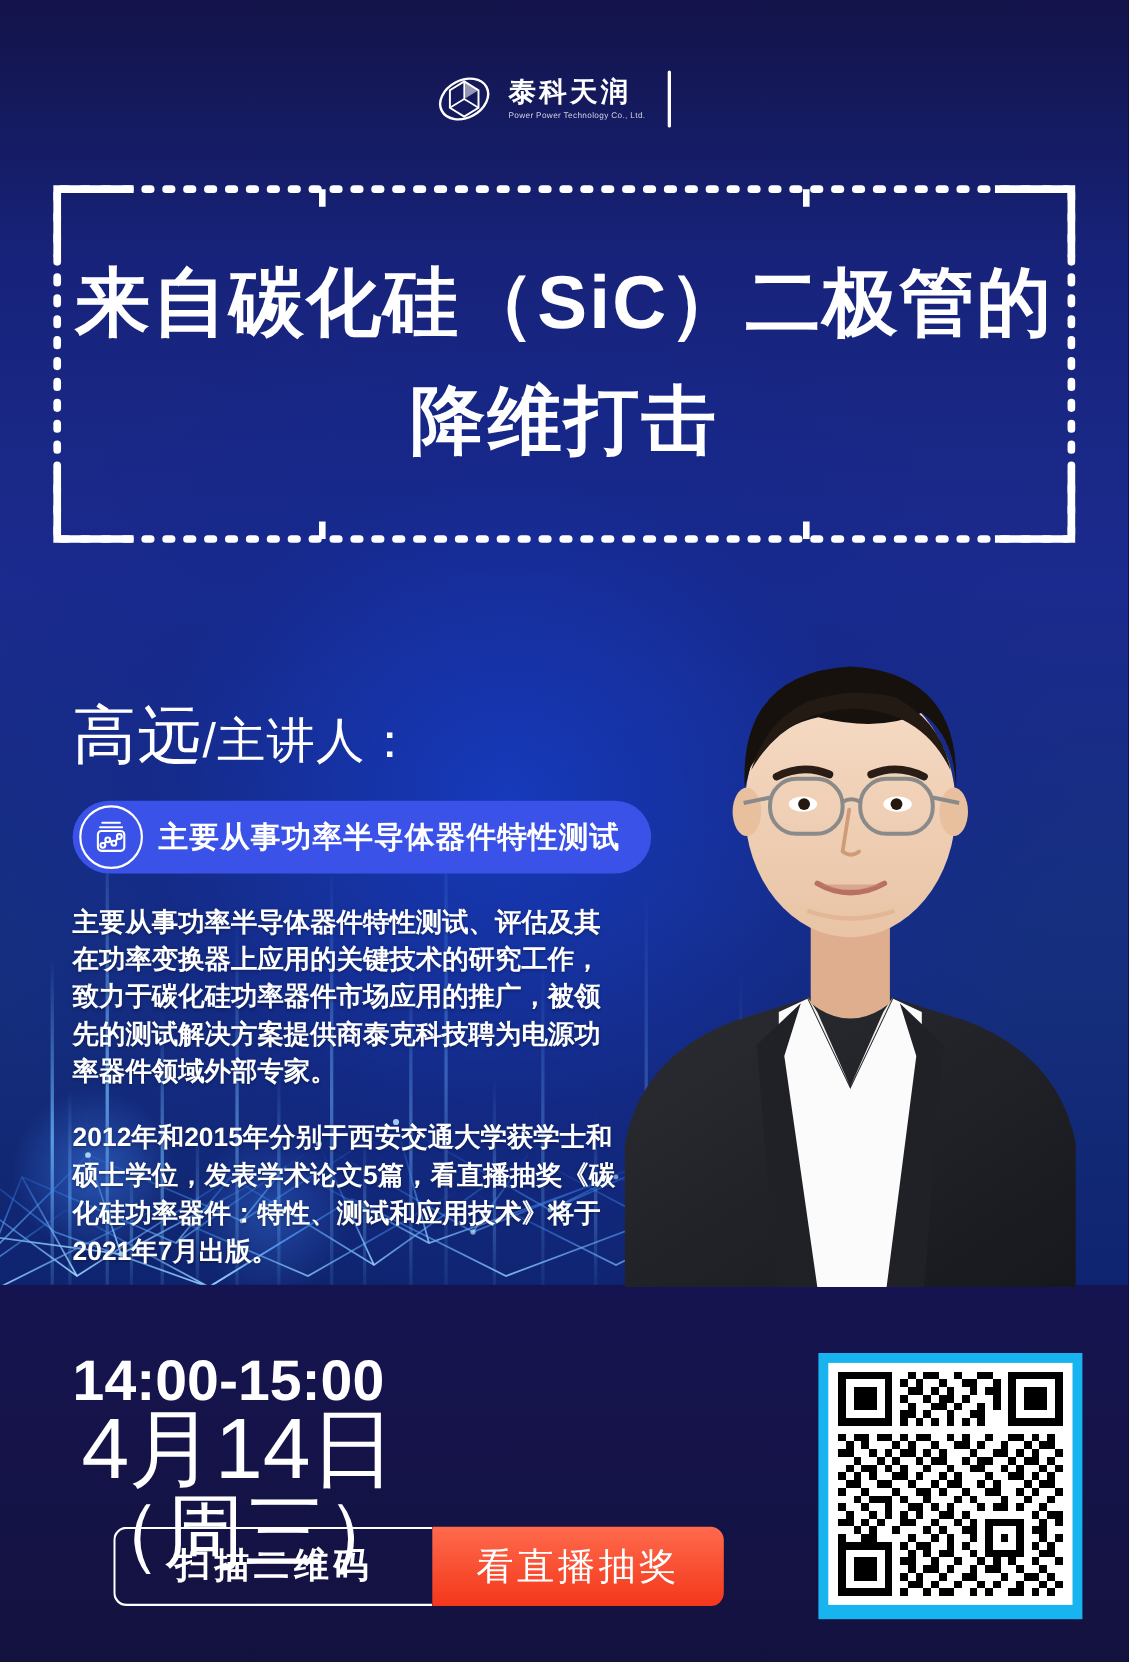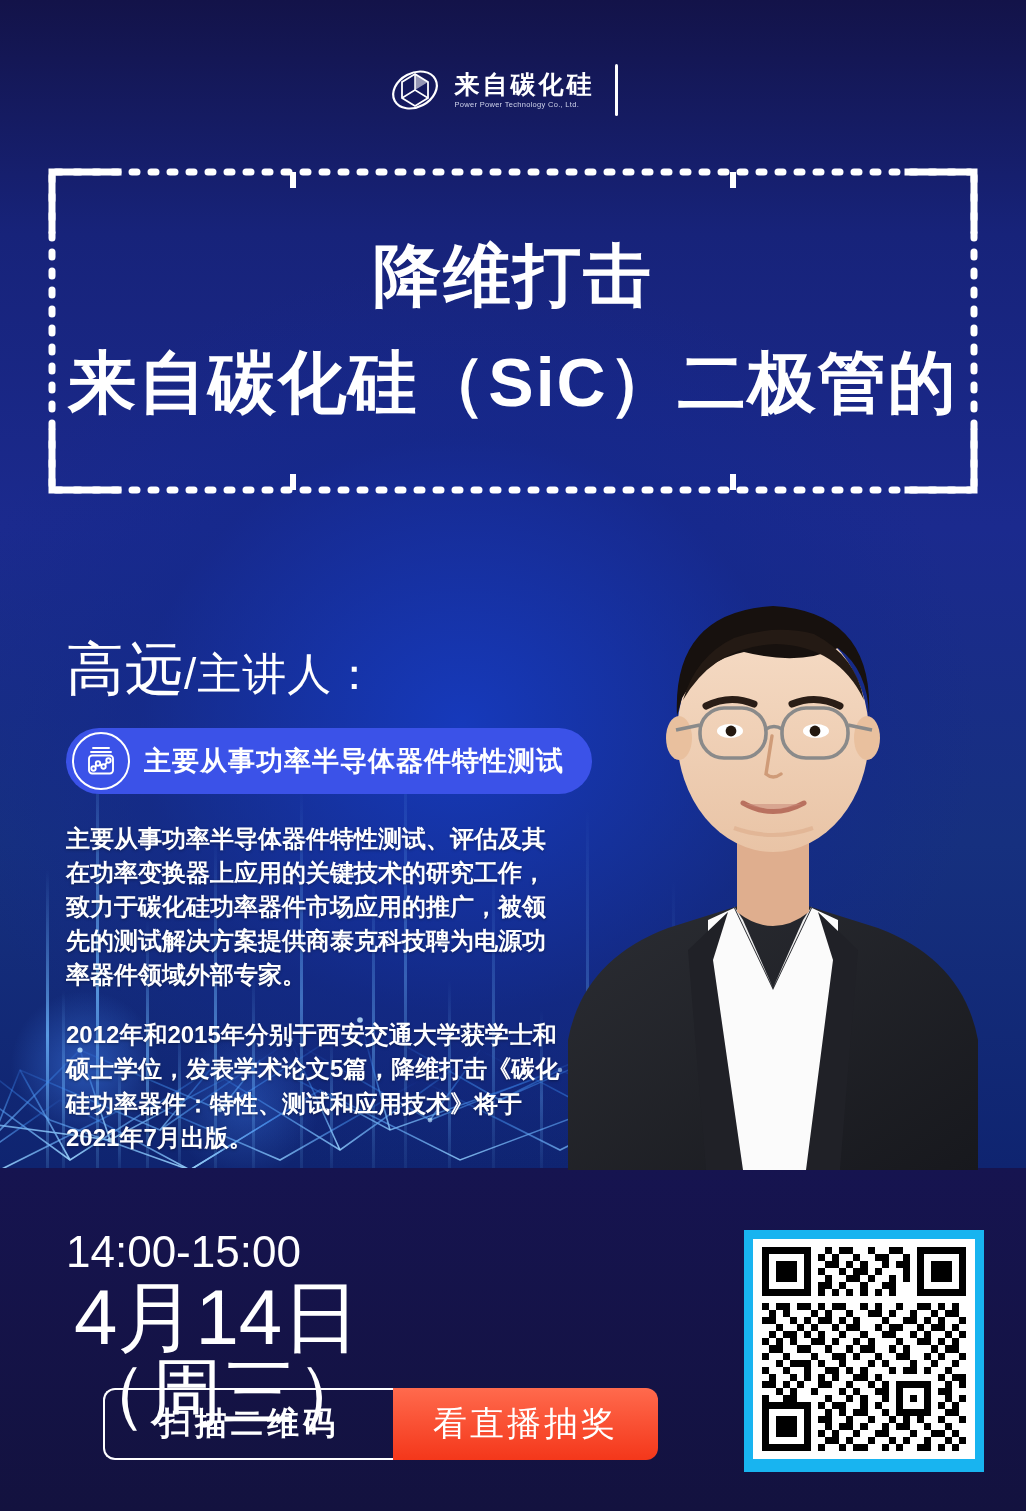--- a/index.html
+++ b/index.html
@@ -76,21 +76,21 @@
   .badge-icon{width:58px;height:58px;border-radius:50%;border:2.5px solid #fff;
     display:flex;align-items:center;justify-content:center;flex:0 0 auto;}
   .badge-text{font-size:27px;font-weight:bold;letter-spacing:1px;color:#fff;}
 
   .bio{margin-top:28px;width:498px;}
   .bio p{margin:0;font-size:24px;font-weight:bold;line-height:1.42;letter-spacing:0px;color:#fff;text-shadow:0 1px 3px rgba(0,0,0,.35);}
   .bio p + p{margin-top:26px;}
 
   
   .bottom{position:absolute;left:0;top:1168px;width:100%;height:343px;z-index:8;}
-  .time{position:absolute;left:66px;top:62px;font-size:44px;font-weight:normal;letter-spacing:0px;color:#fff;line-height:1;}
+  .time{position:absolute;left:66px;top:62px;font-size:52px;font-weight:bold;letter-spacing:0px;color:#fff;line-height:1;}
   .date-row{position:absolute;left:60px;top:110px;display:flex;align-items:baseline;white-space:nowrap;flex-direction:column;}
   .date-main{font-size:78px;font-weight:300;letter-spacing:0px;color:#fff;line-height:1;}
   .date-week{font-size:74px;font-weight:300;letter-spacing:0px;color:#fff;line-height:1;margin-left:14px;}
 
   .cta{position:absolute;left:60px;top:220px;display:flex;align-items:stretch;height:72px;padding-left:43px;}
   .cta-left{
     width:290px;border:2.5px solid #fff;border-right:none;
     border-radius:12px 0 0 12px;display:flex;align-items:center;justify-content:center;
     font-size:32px;font-weight:bold;letter-spacing:4px;color:#fff;background:transparent;
   }
@@ -179,21 +179,21 @@
     <div class="logo-wrap">
       <div class="logo-mark">
         <svg viewBox="0 0 52 52" width="52" height="52">
           <ellipse cx="26" cy="26" rx="23" ry="17" fill="none" stroke="#ffffff" stroke-width="2.2" transform="rotate(-28 26 26)"></ellipse>
           <path d="M26 10 L39 18 L39 34 L26 42 L13 34 L13 18 Z" fill="none" stroke="#ffffff" stroke-width="1.8"></path>
           <path d="M26 10 L26 26 L13 34 M26 26 L39 34" fill="none" stroke="#ffffff" stroke-width="1.5"></path>
           <path d="M26 10 L39 18 L26 26 Z" fill="#ffffff" opacity=".55"></path>
         </svg>
       </div>
       <div class="logo-text">
-        <div class="logo-cn">来自碳化硅</div>
+        <div class="logo-cn">泰科天润</div>
         <div class="logo-en">Power Power Technology Co., Ltd.</div>
       </div>
     </div>
     <div class="logo-divider"></div>
   </div>
 
   <div class="frame">
     <svg viewBox="0 0 930 326" preserveAspectRatio="none">
       <g stroke="#ffffff" fill="none">
 
@@ -207,22 +207,22 @@
         <path d="M4 264 L4 322 L70 322" stroke-width="7" stroke-linecap="square"></path>
         <path d="M860 322 L926 322 L926 264" stroke-width="7" stroke-linecap="square"></path>
 
         <path d="M245 4 L245 20" stroke-width="6"></path>
         <path d="M685 4 L685 20" stroke-width="6"></path>
         <path d="M245 322 L245 306" stroke-width="6"></path>
         <path d="M685 322 L685 306" stroke-width="6"></path>
       </g>
     </svg>
     <div class="title-block">
+      <div class="title-line">来自碳化硅（SiC）二极管的</div>
       <div class="title-line">降维打击</div>
-      <div class="title-line">来自碳化硅（SiC）二极管的</div>
     </div>
   </div>
 
   <div class="portrait">
     <svg viewBox="0 0 470 650" preserveAspectRatio="xMidYMax meet">
       <defs>
         <clipPath id="pclip">
             <rect x="0" y="0" width="470" height="650"></rect>
           </clipPath>
         <linearGradient id="suitg" x1="0" y1="0" x2="1" y2="1">
@@ -298,21 +298,21 @@
           <circle cx="17" cy="22.5" r="2.2" fill="#3b52e8"></circle>
           <circle cx="22.5" cy="25.5" r="2.2" fill="#3b52e8"></circle>
           <circle cx="27.5" cy="19.5" r="2.2" fill="#3b52e8"></circle>
         </svg>
       </span>
       <span class="badge-text">主要从事功率半导体器件特性测试</span>
     </div>
 
     <div class="bio">
       <p>主要从事功率半导体器件特性测试、评估及其在功率变换器上应用的关键技术的研究工作，致力于碳化硅功率器件市场应用的推广，被领先的测试解决方案提供商泰克科技聘为电源功率器件领域外部专家。</p>
-      <p>2012年和2015年分别于西安交通大学获学士和硕士学位，发表学术论文5篇，降维打击《碳化硅功率器件：特性、测试和应用技术》将于2021年7月出版。</p>
+      <p>2012年和2015年分别于西安交通大学获学士和硕士学位，发表学术论文5篇，看直播抽奖《碳化硅功率器件：特性、测试和应用技术》将于2021年7月出版。</p>
     </div>
   </div>
 
   <div class="bottom">
     <div class="time">14:00-15:00</div>
     <div class="date-row">
       <span class="date-main">4月14日</span>
       <span class="date-week">（周三）</span>
     </div>
 

